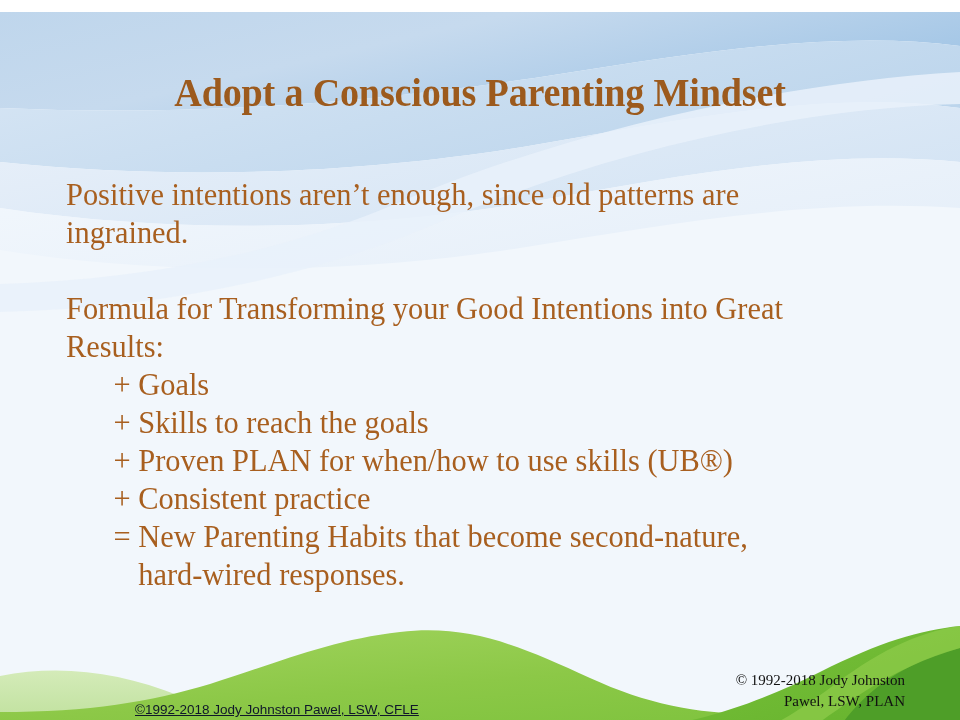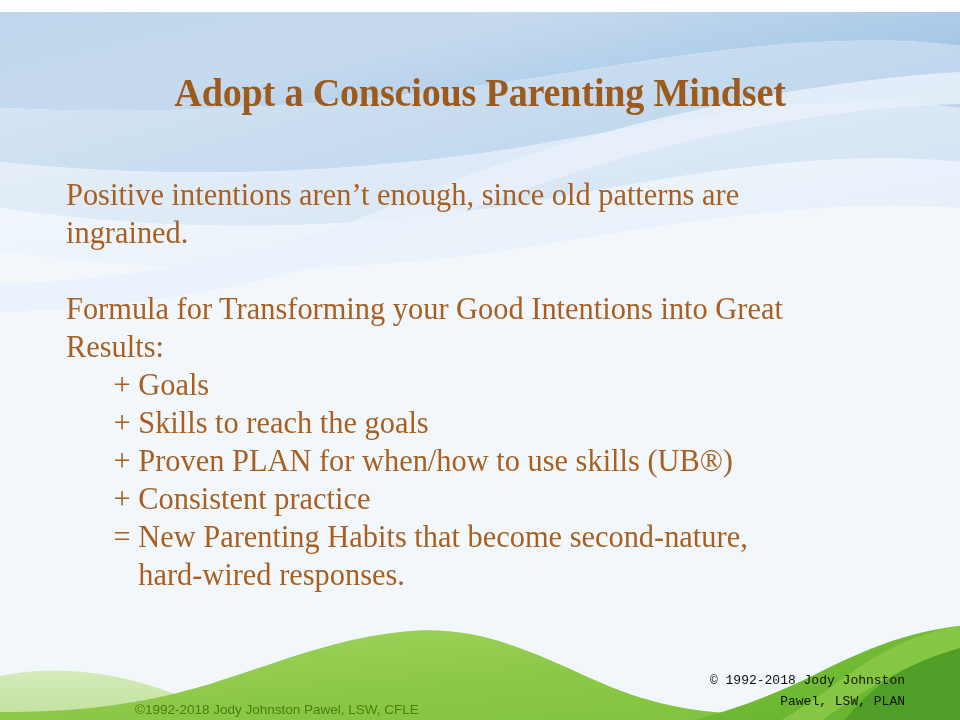--- a/index.html
+++ b/index.html
@@ -71,31 +71,32 @@
     padding-left: 76px;
   }
 
   
   #copyright-left {
     position: absolute;
     left: 135px;
     top: 690px;
     font-family: "Liberation Sans", sans-serif;
     font-size: 13.5px;
-    color: #4d7c0f;
+    color: #0f172a;
     white-space: nowrap;
+    text-decoration: underline;
   }
   #copyright-right {
     position: absolute;
     right: 55px;
     top: 658px;
     width: 260px;
     text-align: right;
-    font-family: Liberation Mono, monospace;
-    font-size: 13px;
+    font-family: Liberation Serif, serif;
+    font-size: 15px;
     line-height: 21px;
     color: #111111;
   }
 </style>
 </head>
 <body>
 
 <div id="slide">
 
   <svg class="bg-layer" viewBox="0 0 960 720" preserveAspectRatio="none" aria-hidden="true">

